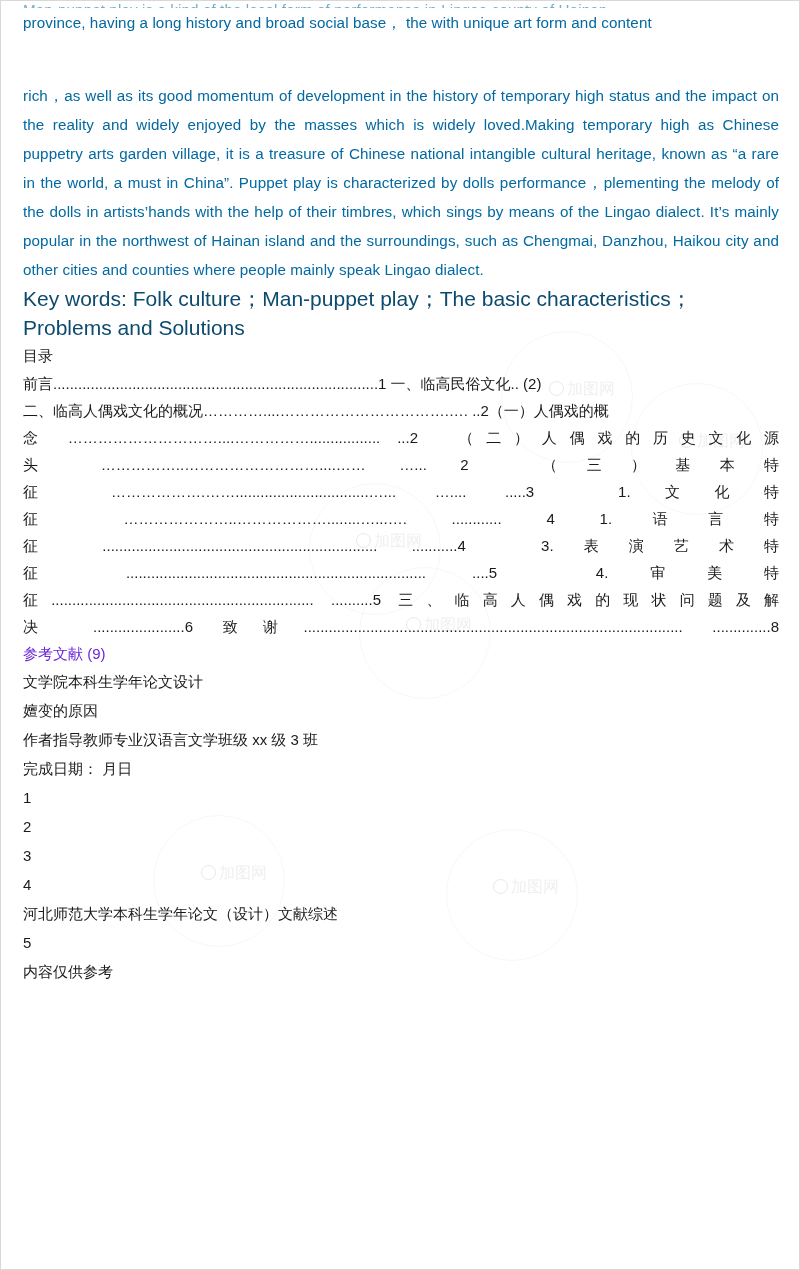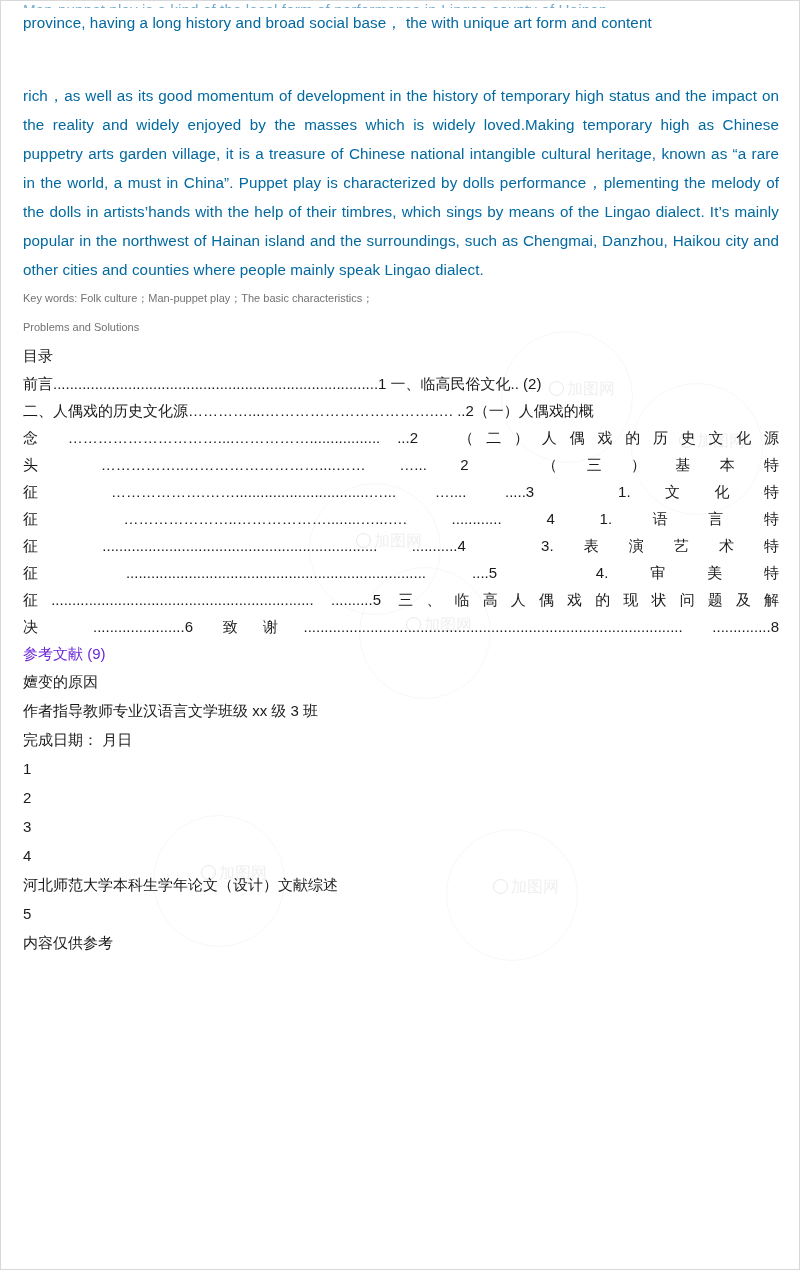--- a/index.html
+++ b/index.html
@@ -38,23 +38,23 @@
   }
   .clipped-line {
     height: 13px;
     overflow: hidden;
     opacity: 0.55;
   }
   .en-gap {
     height: 44px;
   }
   .keywords {
-    font-size: 11px;
+    font-size: 21px;
     line-height: 29px;
-    color: #737373;
+    color: #0c4a6e;
   }
 
   
   .cn {
     font-size: 15px;
     line-height: 27px;
     color: #6d28d9;
   }
   .cn-title {
     font-size: 15px;
@@ -142,40 +142,41 @@
 
     <div class="en-block">rich，as well as its good momentum of development in the history of temporary high status and the impact on the reality and widely enjoyed by the masses which is widely loved.Making temporary high as Chinese puppetry arts garden village, it is a treasure of Chinese national intangible cultural heritage, known as “a rare in the world, a must in China”. Puppet play is characterized by dolls performance，plementing the melody of the dolls in artists’hands with the help of their timbres, which sings by means of the Lingao dialect. It’s mainly popular in the northwest of Hainan island and the surroundings, such as Chengmai, Danzhou, Haikou city and other cities and counties where people mainly speak Lingao dialect.</div>
 
     <div class="keywords">Key words: Folk culture；Man-puppet play；The basic characteristics；</div>
     <div class="keywords">Problems and Solutions</div>
 
     <div class="cn-title">目录</div>
 
     <div class="toc-line"><span>前言</span><span class="dots">..............................................................................</span><span>1 一、临高民俗文化.. (2)</span></div>
 
-    <div class="toc-line"><span>二、人偶戏的历史文化源</span><span class="dots">…………....…………………………….….  ..2</span><span>（一）人偶戏的概</span></div>
+    <div class="toc-line"><span>二、临高人偶戏文化的概况</span><span class="dots">…………....…………………………….….  ..2</span><span>（一）人偶戏的概</span></div>
 
     <div class="toc-just"><span>念</span> <span class="dots">…………………………....…………….................</span> <span>...2　（二）人偶戏的历史文化源</span></div>
 
     <div class="toc-just"><span>头</span> <span class="dots">……………..………………………....…… …...</span> <span>2　（三）基本特</span></div>
 
     <div class="toc-just"><span>征</span> <span class="dots">……………….……................................…... …....</span> <span>.....3　1.文化特</span></div>
 
     <div class="toc-just"><span>征</span> <span class="dots">…………………..………………........…...…. ............</span> <span>4 1.语言特</span></div>
 
     <div class="toc-just"><span>征</span> <span class="dots">..................................................................</span> <span>...........4　3.表演艺术特</span></div>
 
     <div class="toc-just"><span>征</span> <span class="dots">........................................................................</span> <span>....5　4.审美特</span></div>
 
     <div class="toc-just"><span>征</span><span class="dots">...............................................................</span> <span>..........5 三、临高人偶戏的现状问题及解</span></div>
 
     <div class="toc-just"><span>决</span> <span class="dots">......................6  致谢</span><span class="dots">...........................................................................................</span> <span>..............8</span></div>
 
     <div class="cn">参考文献 (9)</div>
 
+    <div class="cn-para">文学院本科生学年论文设计</div>
     <div class="cn-para">嬗变的原因</div>
     <div class="cn-para">作者指导教师专业汉语言文学班级 xx 级 3 班</div>
     <div class="cn-para">完成日期：  月日</div>
     <div class="cn-para">1</div>
     <div class="cn-para">2</div>
     <div class="cn-para">3</div>
     <div class="cn-para">4</div>
     <div class="cn-para">河北师范大学本科生学年论文（设计）文献综述</div>
     <div class="cn-para">5</div>
     <div class="cn-para">内容仅供参考</div>

